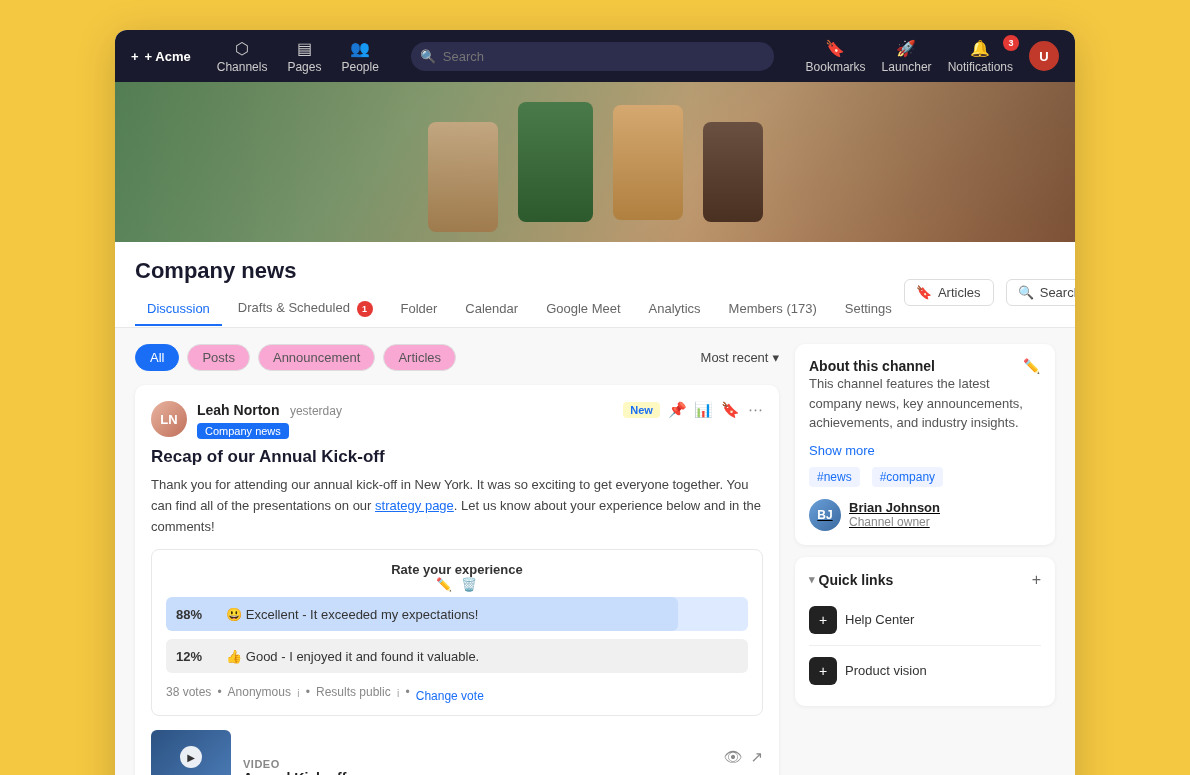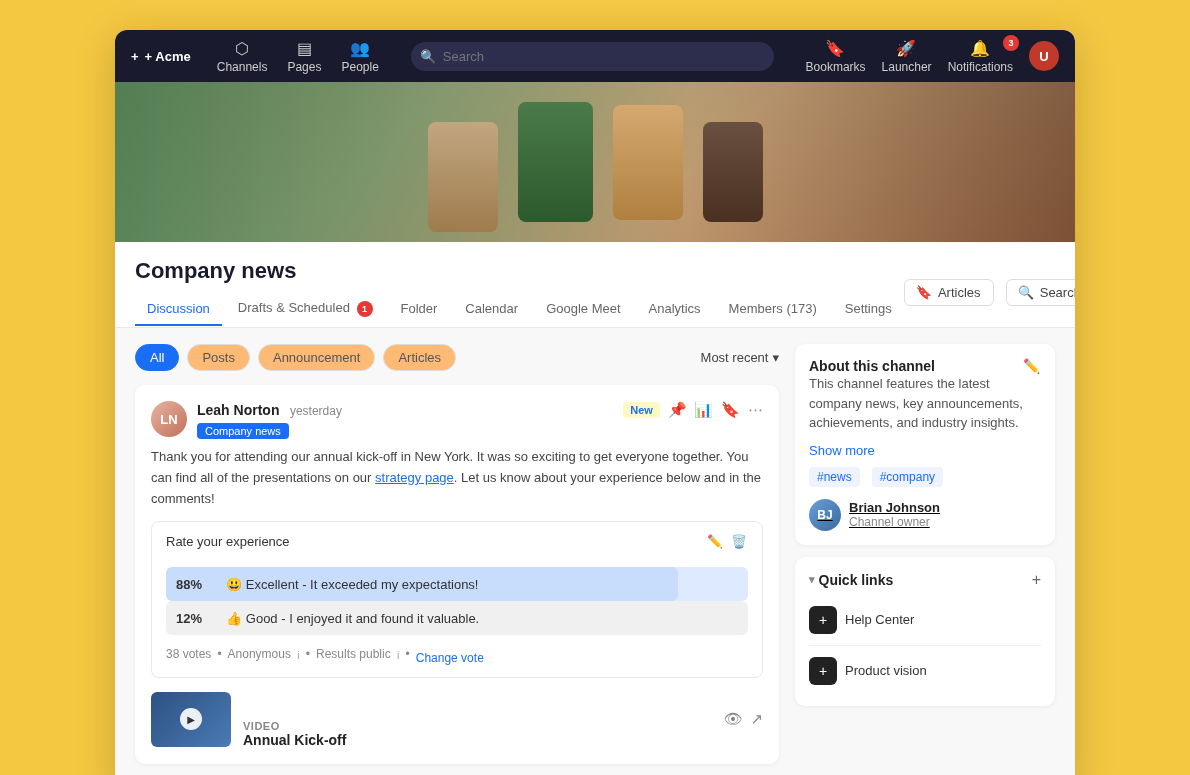--- a/index.html
+++ b/index.html
@@ -233,21 +233,21 @@
       display: flex;
       align-items: center;
       gap: 8px;
       margin-bottom: 14px;
     }
     .filter-pill {
       padding: 5px 14px;
       border-radius: 20px;
       font-size: 13px;
       cursor: pointer;
-      background: #fdba74;
+      background: #f9a8d4;
       border: 1px solid #ddd;
       color: #555;
     }
     .filter-pill.active {
       background: #1a6ef5;
       color: #fff;
       border-color: #1a6ef5;
     }
     .filter-spacer { flex: 1; }
     .sort-btn {
@@ -345,28 +345,30 @@
 
     
     .poll-box {
       border: 1px solid #e8e8e8;
       border-radius: 8px;
       padding: 12px 14px;
       margin-bottom: 12px;
     }
     .poll-title {
       font-size: 13px;
-      font-weight: 400;
+      font-weight: 700;
       color: #333;
-      margin-bottom: 18px;
+      margin-bottom: 5px;
       display: flex;
       align-items: center;
       justify-content: space-between;
+      flex-direction: column;
     }
     .poll-option {
+      margin-bottom: 8px;
       position: relative;
       border-radius: 15px;
     }
     .poll-bar-bg {
       height: 34px;
       border-radius: 6px;
       background: #f0f0f0;
       position: relative;
       overflow: hidden;
       display: flex;
@@ -701,20 +703,21 @@
           </div>
           <div class="post-actions-right">
             <span class="badge-new">New</span>
             <span class="icon-btn">📌</span>
             <span class="icon-btn">📊</span>
             <span class="icon-btn">🔖</span>
             <span class="icon-btn">⋯</span>
           </div>
         </div>
 
+        <div class="post-title">Recap of our Annual Kick-off</div>
         <div class="post-body">
           <span>Thank you for attending our annual kick-off in New York. It was so exciting to get everyone together.  You can find all of the presentations on our </span><a>strategy page</a><span>. Let us know about your experience below and in the comments!</span>
         </div>
 
         <div class="poll-box">
           <div class="poll-title">
             <span>Rate your experience</span>
             <div style="display:flex;gap:8px">
               <span class="icon-btn" style="font-size:13px">✏️</span>
               <span class="icon-btn" style="font-size:13px">🗑️</span>

